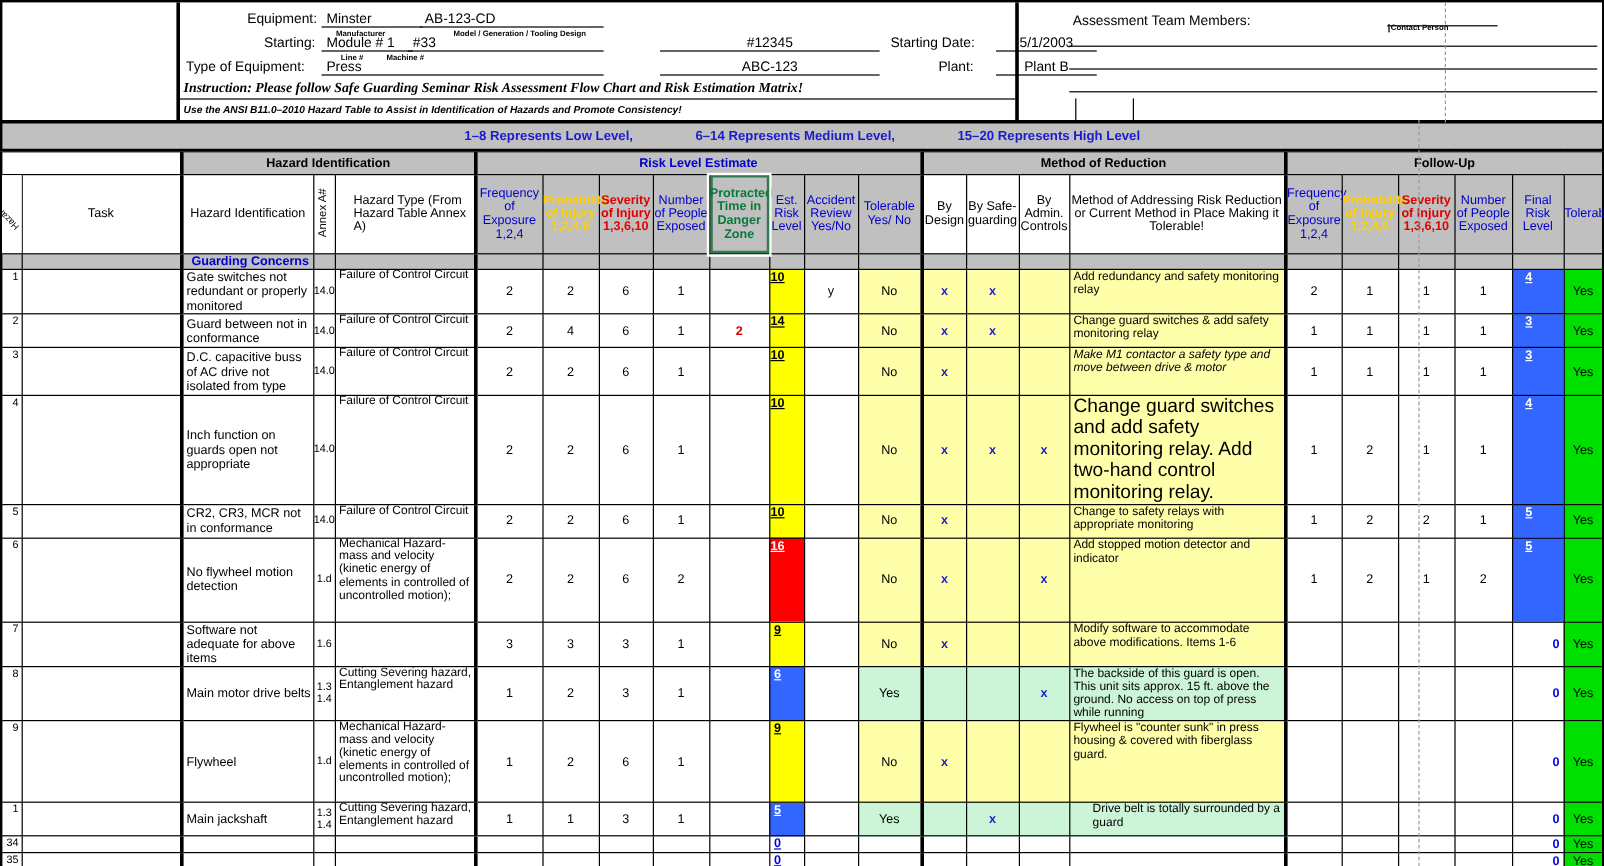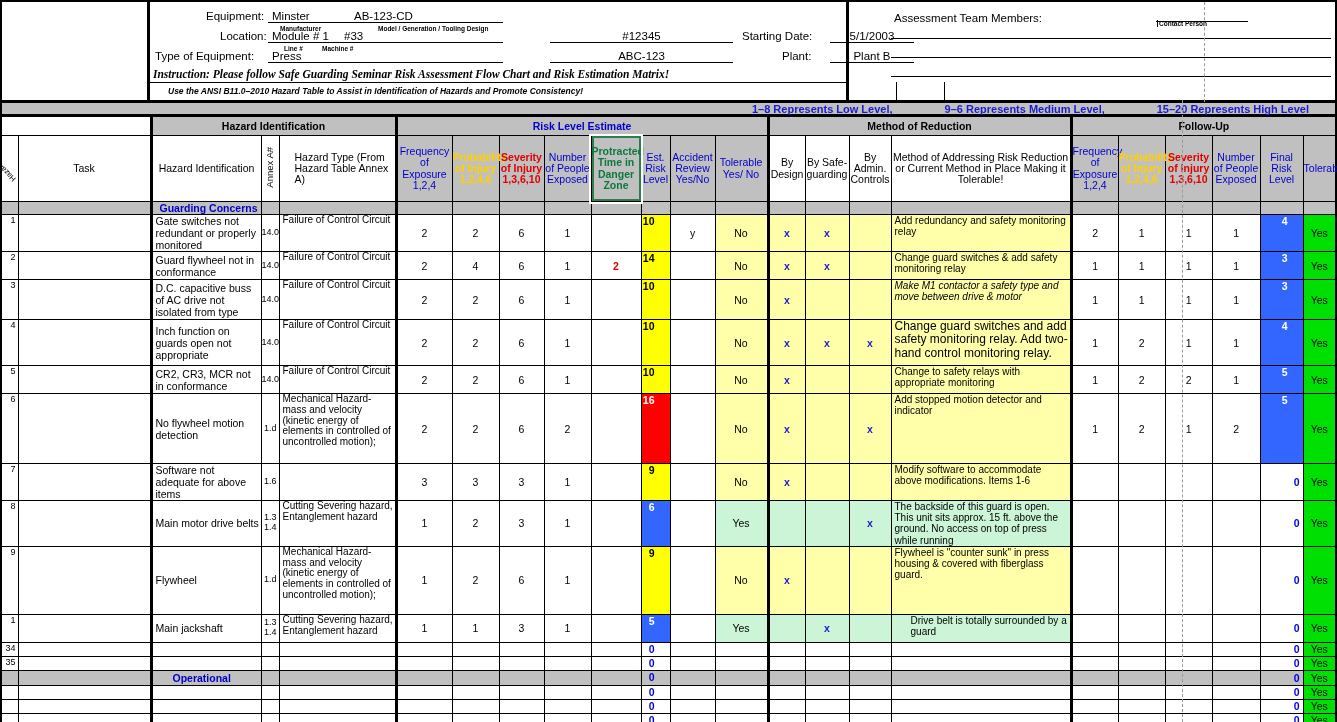--- a/index.html
+++ b/index.html
@@ -22,21 +22,21 @@
   .sublbl{position:absolute;font-size:6.5px;font-weight:bold;white-space:nowrap;}
   .instr{position:absolute;font-size:11.5px;font-style:italic;font-weight:bold;white-space:nowrap;font-family:Liberation Serif, serif;}
   .instr2{position:absolute;font-size:8.5px;font-style:italic;font-weight:bold;white-space:nowrap;}
   .atm{position:absolute;font-size:11.5px;white-space:nowrap;}
   .teamline{position:absolute;border-bottom:1px solid #000;}
   .contactbox{position:absolute;font-size:6.5px;font-weight:bold;border-left:1px solid #000;
               padding-left:1px;white-space:nowrap;}
   .dashv{position:absolute;border-left:1px dashed #9a9a9a;}
 
   
-  #legend{display:flex;align-items:center;justify-content:flex-end;height:16px;
+  #legend{display:flex;align-items:center;justify-content:center;height:26px;
           background:#c0c0c0;border-left:2px solid #000;border-right:2px solid #000;
           border-top:3px solid #000;border-bottom:2px solid #000;box-sizing:border-box;
           font-size:11px;font-weight:bold;color:#1a1ad0;}
   #legend span{padding:0 26px;}
 
   
   #grid{width:1337px;border-left:2px solid #000;border-right:2px solid #000;box-sizing:border-box;}
   #grid td{border:1px solid #000;font-size:10.5px;}
 
   .grp{background:#c0c0c0;font-weight:bold;font-size:11.5px;color:#000;text-align:center;
@@ -59,21 +59,21 @@
 
   .c{text-align:center;}
   .l{text-align:left;padding-left:3px;}
 
   .yellowfill{background:#ffff00;}
   .redfill{background:#ff0000;color:#fff;}
   .bluefill{background:#3366ff;color:#ffffff;}
   .greenfill{background:#00e000;}
   .ltyellow{background:#ffffaa;}
   .ltgreen{background:#cbf5d6;}
-  .risk{font-weight:bold;font-size:11px;vertical-align:top;text-align:right;padding-right:15px;}
+  .risk{font-weight:bold;font-size:11px;vertical-align:top;text-align:center;padding-right:15px;text-decoration:underline;}
   .xmark{color:#1a1ad0;font-weight:bold;font-size:11px;text-align:center;}
   .red2{color:#e00000;font-weight:bold;font-size:13px;text-align:center;}
   .bluezero{color:#0000dd;font-weight:bold;font-size:11px;text-align:right;padding-right:3px;}
   .thickL{border-left:3px solid #000 !important;}
   .thickR{border-right:3px solid #000 !important;}
 
   .selcell{outline:2px solid #ffffff;box-shadow:0 0 0 2px #2e7d4f inset;}
 </style>
 </head>
 <body>
@@ -83,58 +83,58 @@
   <div id="topwrap">
     <div id="topleft"></div>
 
     <div id="topmid">
       <span class="frm lbl" style="left:56px;top:8px;">Equipment:</span>
       <span class="frm uline" style="left:118px;top:8px;width:76px;">Minster</span>
       <span class="frm uline" style="left:200px;top:8px;width:145px;">AB-123-CD</span>
       <span class="sublbl" style="left:130px;top:23px;">Manufacturer</span>
       <span class="sublbl" style="left:228px;top:23px;">Model / Generation / Tooling Design</span>
 
-      <span class="frm lbl" style="left:70px;top:28px;">Location:</span>
+      <span class="frm lbl" style="left:70px;top:28px;">Starting:</span>
       <span class="frm uline" style="left:118px;top:28px;width:68px;">Module # 1</span>
       <span class="frm uline" style="left:190px;top:28px;width:155px;">#33</span>
       <span class="sublbl" style="left:134px;top:43px;">Line #</span>
       <span class="sublbl" style="left:172px;top:43px;">Machine #</span>
 
       <span class="frm lbl" style="left:5px;top:48px;">Type of Equipment:</span>
       <span class="frm uline" style="left:118px;top:48px;width:227px;">Press</span>
 
       <span class="frm uline" style="left:400px;top:28px;width:175px;text-align:center;">#12345</span>
       <span class="frm uline" style="left:400px;top:48px;width:175px;text-align:center;">ABC-123</span>
 
       <span class="frm lbl" style="left:592px;top:28px;">Starting Date:</span>
       <span class="frm uline" style="left:680px;top:28px;width:76px;text-align:center;">5/1/2003</span>
       <span class="frm lbl" style="left:632px;top:48px;">Plant:</span>
       <span class="frm uline" style="left:680px;top:48px;width:76px;text-align:center;">Plant B</span>
 
       <span class="instr" style="left:3px;top:66px;">Instruction: Please follow Safe Guarding Seminar Risk Assessment Flow Chart and Risk Estimation Matrix!</span>
-      <span class="instr2" style="left:18px;top:84px;">Use the ANSI B11.0–2010 Hazard Table to Assist in Identification of Hazards and Promote Consistency!</span>
+      <span class="instr2" style="left:3px;top:84px;">Use the ANSI B11.0–2010 Hazard Table to Assist in Identification of Hazards and Promote Consistency!</span>
       <div style="position:absolute;left:0;top:80px;width:100%;border-top:1px solid #000;"></div>
       <div style="position:absolute;left:746px;top:80px;height:20px;border-left:1px solid #000;"></div>
       <div style="position:absolute;left:794px;top:80px;height:20px;border-left:1px solid #000;"></div>
     </div>
 
     <div id="topright">
       <span class="atm" style="left:45px;top:10px;">Assessment Team Members:</span>
       <div class="contactbox" style="left:308px;top:18px;">Contact Person</div>
       <div class="teamline" style="left:307px;top:19px;width:92px;"></div>
       <div class="teamline" style="left:42px;top:36px;width:440px;"></div>
       <div class="teamline" style="left:42px;top:55px;width:440px;"></div>
       <div class="teamline" style="left:42px;top:74px;width:440px;"></div>
       <div class="dashv" style="left:355px;top:0px;height:100px;"></div>
     </div>
   </div>
 
   <div id="legend">
     <span>1–8 Represents Low Level,</span>
-    <span>9–6 Represents Medium Level,</span>
+    <span>6–14 Represents Medium Level,</span>
     <span>15–20 Represents High Level</span>
   </div>
 
   <table id="grid">
     <colgroup>
       <col style="width:17px">
         <col style="width:133px">
         <col style="width:110px">
         <col style="width:18px">
         <col style="width:117px">
@@ -265,21 +265,21 @@
           <td class="c">2</td>
           <td class="c">1</td>
           <td class="c">1</td>
           <td class="c">1</td>
           <td class="risk bluefill">4</td>
           <td class="c greenfill">Yes</td>
         </tr>
         <tr style="height: 28px;">
           <td class="c" style="font-size:9px;vertical-align:top;text-align:right;padding-right:2px;">2</td>
           <td class="l"></td>
-          <td class="l thickL" style="font-size:10.5px;">Guard flywheel not in conformance</td>
+          <td class="l thickL" style="font-size:10.5px;">Guard between not in conformance</td>
           <td class="c" style="font-size:9px;text-align:right;padding-right:2px;line-height:1.1;">14.0</td>
           <td class="l thickR" style="font-size:10px;line-height:1.08;vertical-align:top;">Failure of Control Circuit</td>
           <td class="c">2</td>
           <td class="c">4</td>
           <td class="c">6</td>
           <td class="c">1</td>
           <td class="red2">2</td>
           <td class="risk yellowfill">14</td>
           <td class="c"></td>
           <td class="c thickR ltyellow">No</td>
@@ -329,21 +329,21 @@
           <td class="c">2</td>
           <td class="c">6</td>
           <td class="c">1</td>
           <td class="red2"></td>
           <td class="risk yellowfill">10</td>
           <td class="c"></td>
           <td class="c thickR ltyellow">No</td>
           <td class="xmark ltyellow">x</td>
           <td class="xmark ltyellow">x</td>
           <td class="xmark ltyellow">x</td>
-          <td class="l thickR ltyellow" style="font-size:12px;line-height:1.12;vertical-align:top;">Change guard switches and add safety monitoring relay.  Add two-hand control monitoring relay.</td>
+          <td class="l thickR ltyellow" style="font-size:16px;line-height:1.12;vertical-align:top;">Change guard switches and add safety monitoring relay.  Add two-hand control monitoring relay.</td>
           <td class="c">1</td>
           <td class="c">2</td>
           <td class="c">1</td>
           <td class="c">1</td>
           <td class="risk bluefill">4</td>
           <td class="c greenfill">Yes</td>
         </tr>
         <tr style="height: 28px;">
           <td class="c" style="font-size:9px;vertical-align:top;text-align:right;padding-right:2px;">5</td>
           <td class="l"></td>

